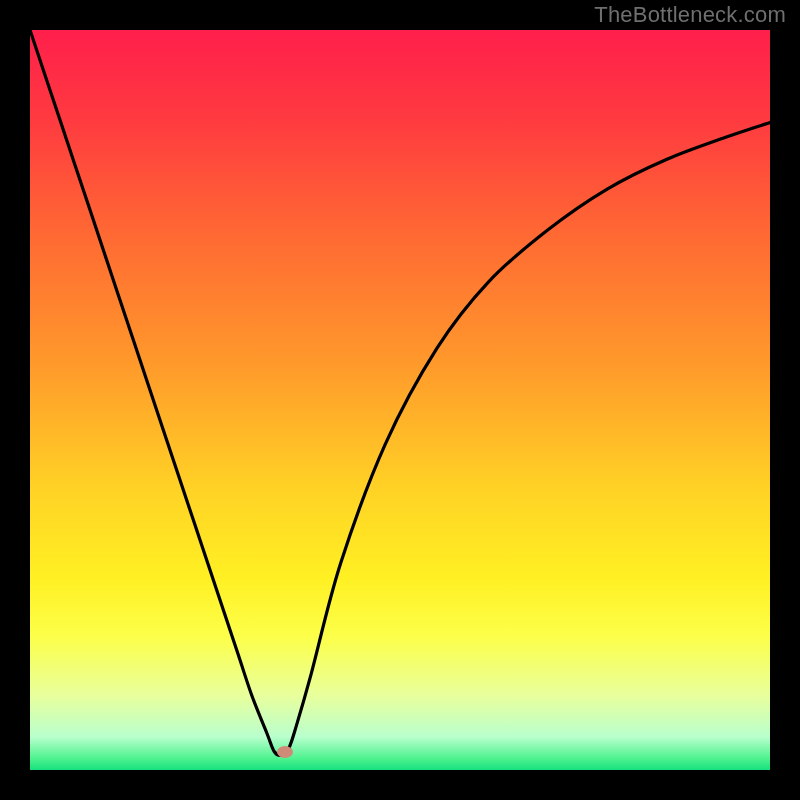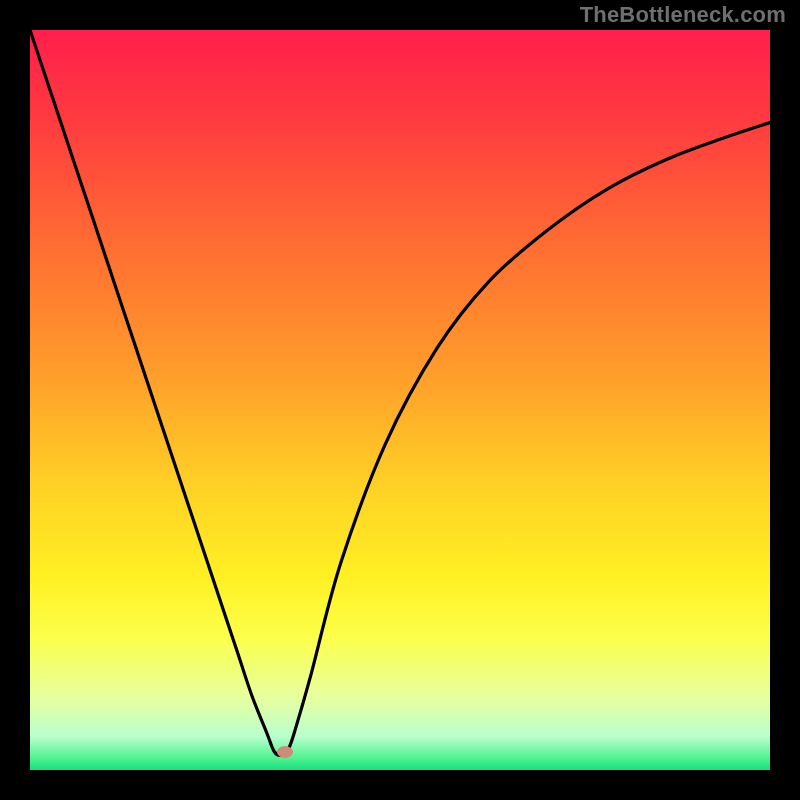--- a/index.html
+++ b/index.html
@@ -16,21 +16,21 @@
     width: 800px;
     height: 800px;
     background: #000;
   }
   .watermark {
     position: absolute;
     top: 2px;
     right: 14px;
     font-size: 22px;
     color: #6f6f6f;
-    font-weight: 700;
+    font-weight: 400;
     letter-spacing: 0.2px;
     z-index: 10;
   }
   .plot-frame {
     position: absolute;
     left: 30px;
     top: 30px;
     width: 740px;
     height: 740px;
     background: #000;

